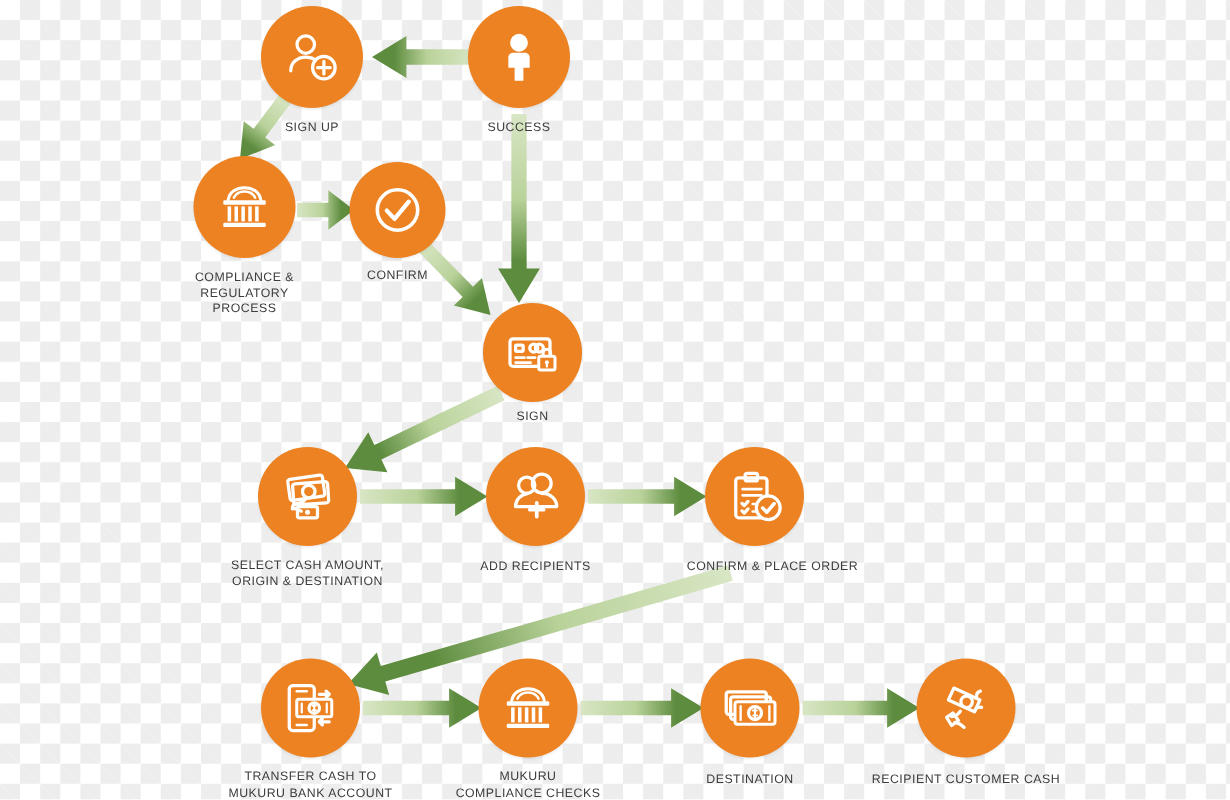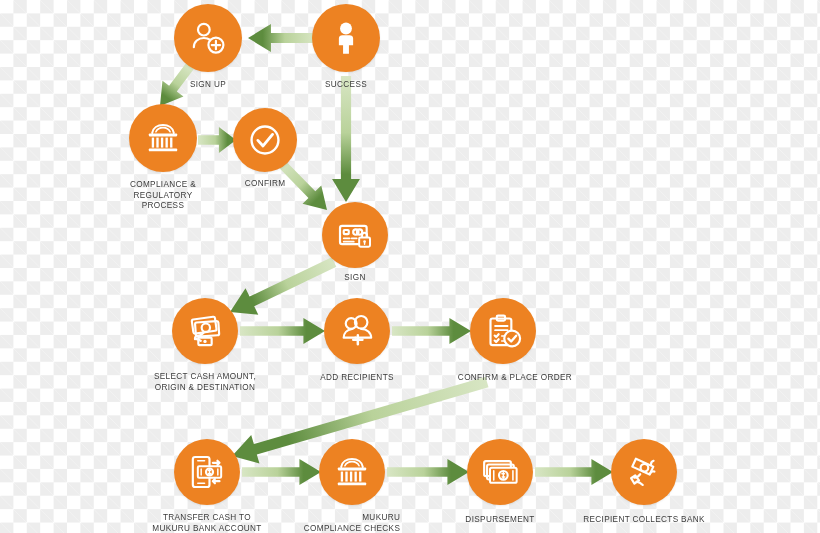--- a/index.html
+++ b/index.html
@@ -275,43 +275,43 @@
       <rect x="7" y="18.5" width="34" height="3.6" rx="1" fill="#fff"></rect>
       <rect x="10.5" y="23.5" width="2.8" height="12" fill="#fff"></rect>
       <rect x="16" y="23.5" width="2.8" height="12" fill="#fff"></rect>
       <rect x="21.5" y="23.5" width="2.8" height="12" fill="#fff"></rect>
       <rect x="27" y="23.5" width="2.8" height="12" fill="#fff"></rect>
       <rect x="32.5" y="23.5" width="2.8" height="12" fill="#fff"></rect>
       <rect x="7" y="36.5" width="34" height="3.4" rx="1" fill="#fff"></rect>
     </svg>
         </span>
       </div>
-      <div class="node-label" style="left: 352px; top: 513px; text-align: right;">MUKURU
+      <div class="node-label" style="left: 352px; top: 513px;">MUKURU
 COMPLIANCE CHECKS</div>
       <div class="node" style="left: 500px; top: 472px; width: 66px; height: 66px; background: rgb(237, 130, 34);">
         <span style="display: flex;">
           <svg viewBox="0 0 48 48" width="40" height="40">
       <rect x="5" y="11" width="32" height="18" rx="2" fill="none" stroke="#fff" stroke-width="2.6" stroke-linecap="round" stroke-linejoin="round"></rect>
       <rect x="8.5" y="15" width="32" height="18" rx="2" fill="none" stroke="#fff" stroke-width="2.6" stroke-linecap="round" stroke-linejoin="round"></rect>
       <rect x="12" y="19" width="32" height="18" rx="2" fill="#ed8222" stroke="#fff" stroke-width="2.4"></rect>
       <circle cx="28" cy="28" r="5.2" fill="none" stroke="#fff" stroke-width="2.6" stroke-linecap="round" stroke-linejoin="round"></circle>
       <path d="M28 24.5v7M26.3 26h3.1M26.6 30h3.1" stroke="#fff" stroke-width="1.7" stroke-linecap="round"></path>
       <path d="M16.5 22.5v11M39.5 22.5v11" stroke="#fff" stroke-width="1.9" stroke-linecap="round"></path>
     </svg>
         </span>
       </div>
-      <div class="node-label" style="left: 500px; top: 515px;">DISPURSEMENT</div>
+      <div class="node-label" style="left: 500px; top: 515px;">DESTINATION</div>
       <div class="node" style="left: 644px; top: 472px; width: 66px; height: 66px; background: rgb(237, 130, 34);">
         <span style="display: flex;">
           <svg viewBox="0 0 48 48" width="40" height="40">
       <path d="M13 9.5l22 6.5-3 10-22-6.5z" fill="none" stroke="#fff" stroke-width="2.6" stroke-linecap="round" stroke-linejoin="round" transform="rotate(8 24 18)"></path>
       <circle cx="24.5" cy="19" r="4.6" fill="none" stroke="#fff" stroke-width="2.6" stroke-linecap="round" stroke-linejoin="round"></circle>
       <path d="M35.5 10.5c-2 .6-3.2 2.4-3 4.4" fill="none" stroke="#fff" stroke-width="2.6" stroke-linecap="round" stroke-linejoin="round"></path>
       <path d="M36.5 23.5c-2-.6-4.2.3-5.1 2.1" fill="none" stroke="#fff" stroke-width="2.6" stroke-linecap="round" stroke-linejoin="round"></path>
       <path d="M19.5 26.5c-1.5 2.5-4 4-7 4.4" fill="none" stroke="#fff" stroke-width="2.6" stroke-linecap="round" stroke-linejoin="round"></path>
       <path d="M8.5 31.5l5-3.5 4.5 6-5.5 4z" fill="none" stroke="#fff" stroke-width="2.6" stroke-linecap="round" stroke-linejoin="round"></path>
       <path d="M15 35.5c3 .5 5.5 2 7.5 4" fill="none" stroke="#fff" stroke-width="2.6" stroke-linecap="round" stroke-linejoin="round"></path>
     </svg>
         </span>
       </div>
-      <div class="node-label" style="left: 644px; top: 515px;">RECIPIENT COLLECTS BANK</div>
+      <div class="node-label" style="left: 644px; top: 515px;">RECIPIENT CUSTOMER CASH</div>
     </div>
 </div>
 
 </body></html>

